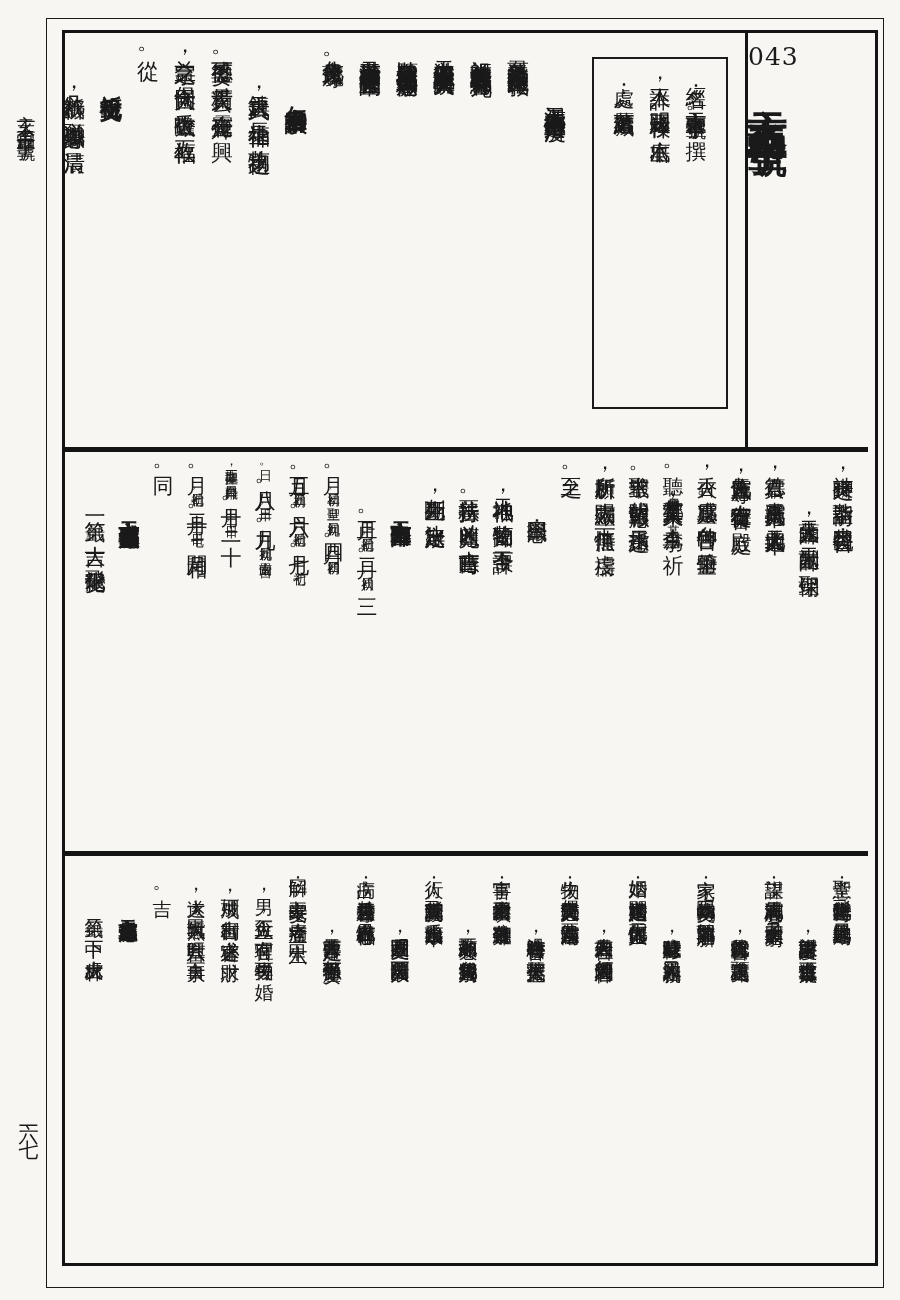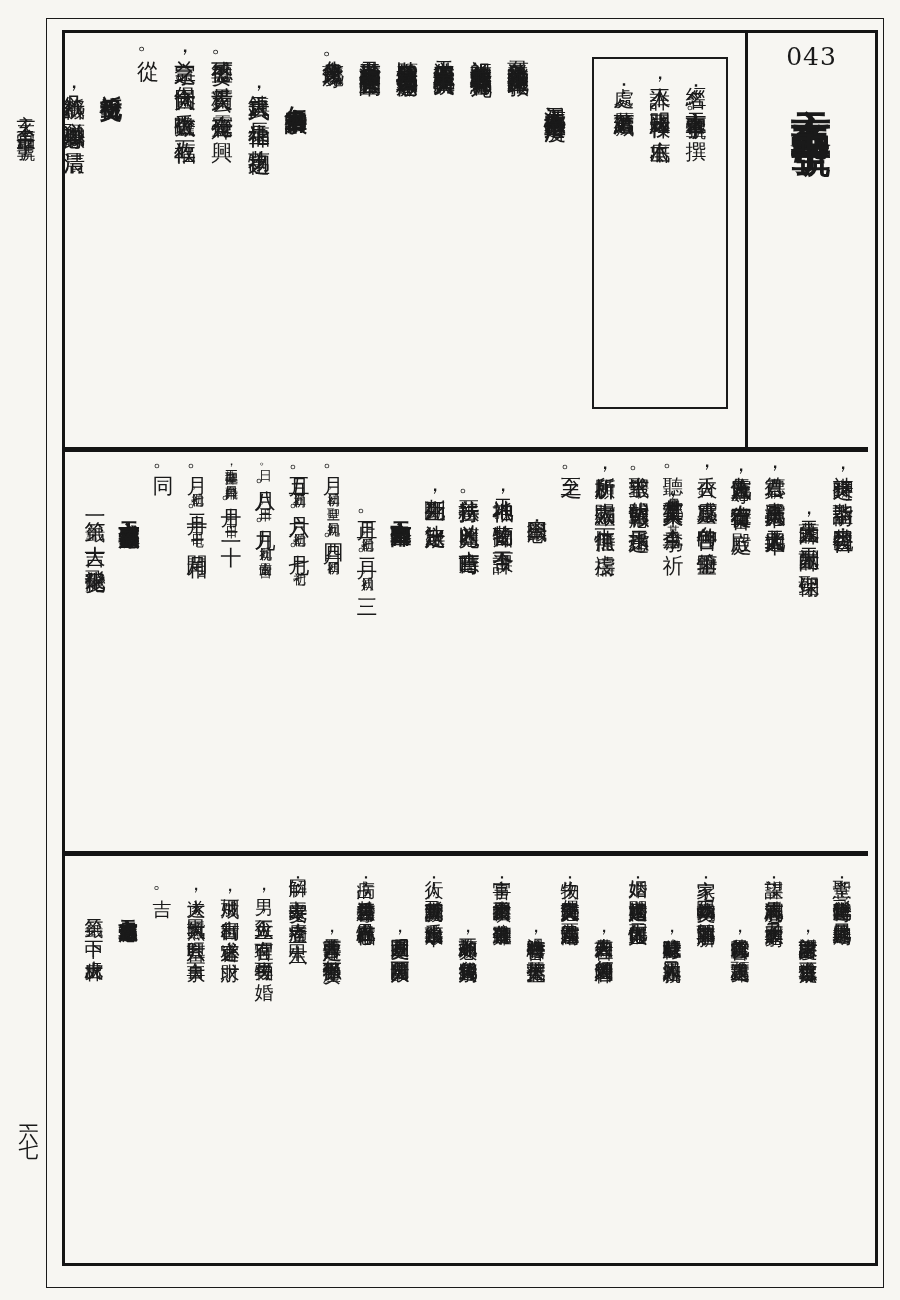--- a/index.html
+++ b/index.html
@@ -28,21 +28,21 @@
     font-size:19px;letter-spacing:4px;line-height:26px;
   }
   .folio{
     position:absolute;left:16px;top:1108px;
     font-size:20px;letter-spacing:8px;line-height:26px;
   }
   
   .title-col{
     position:absolute;right:0;top:0;width:130px;height:414px;
     border-left:3.5px solid #141414;
-    display:flex;flex-direction:column;align-items:center;
+    display:flex;flex-direction:column;align-items:flex-start;
     box-sizing:border-box;padding-top:8px;
   }
   .page-code{font-size:25px;letter-spacing:1px;line-height:32px;}
   .main-title{
     writing-mode:vertical-rl;text-orientation:upright;
     font-size:40px;font-weight:700;letter-spacing:4px;line-height:1;
     margin-top:4px;
   }
   
   .sec{

